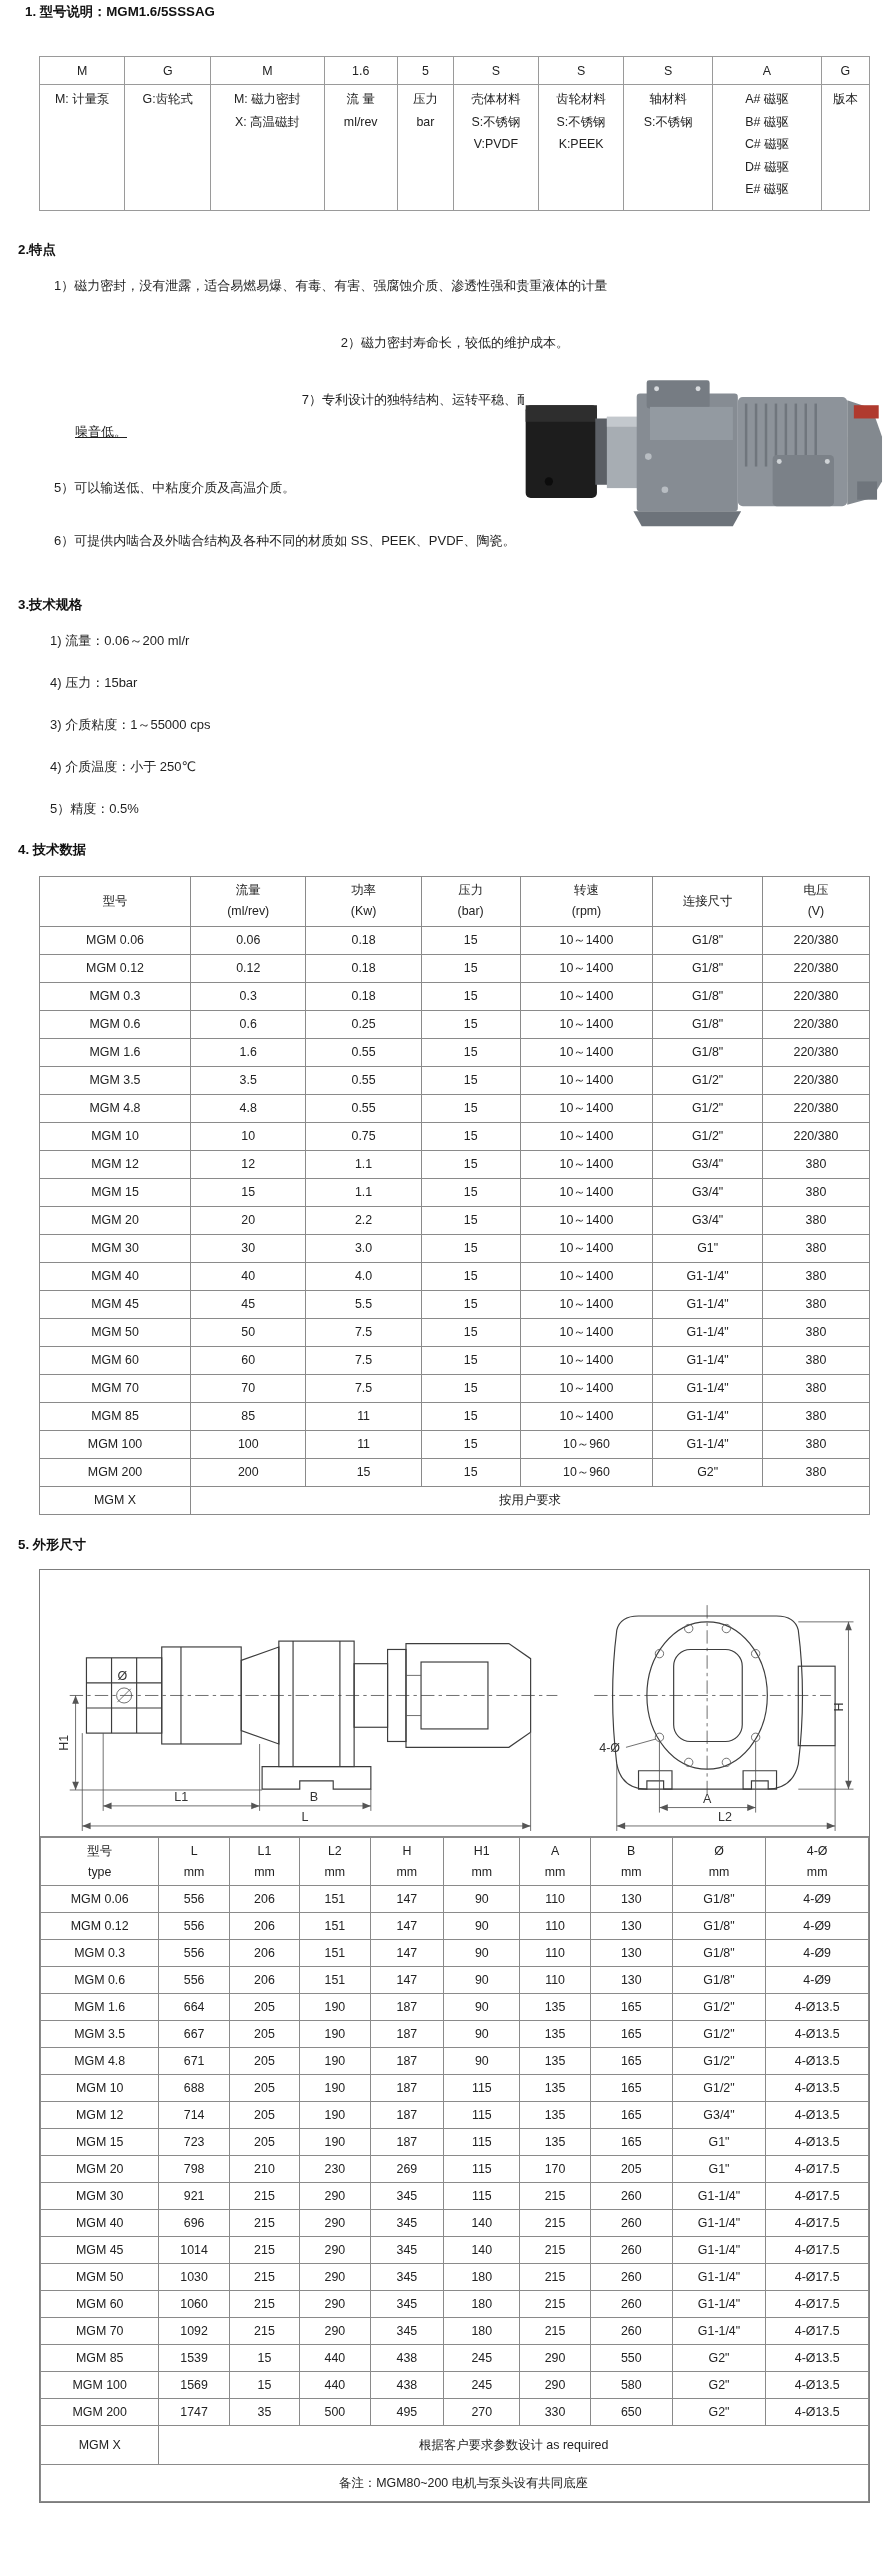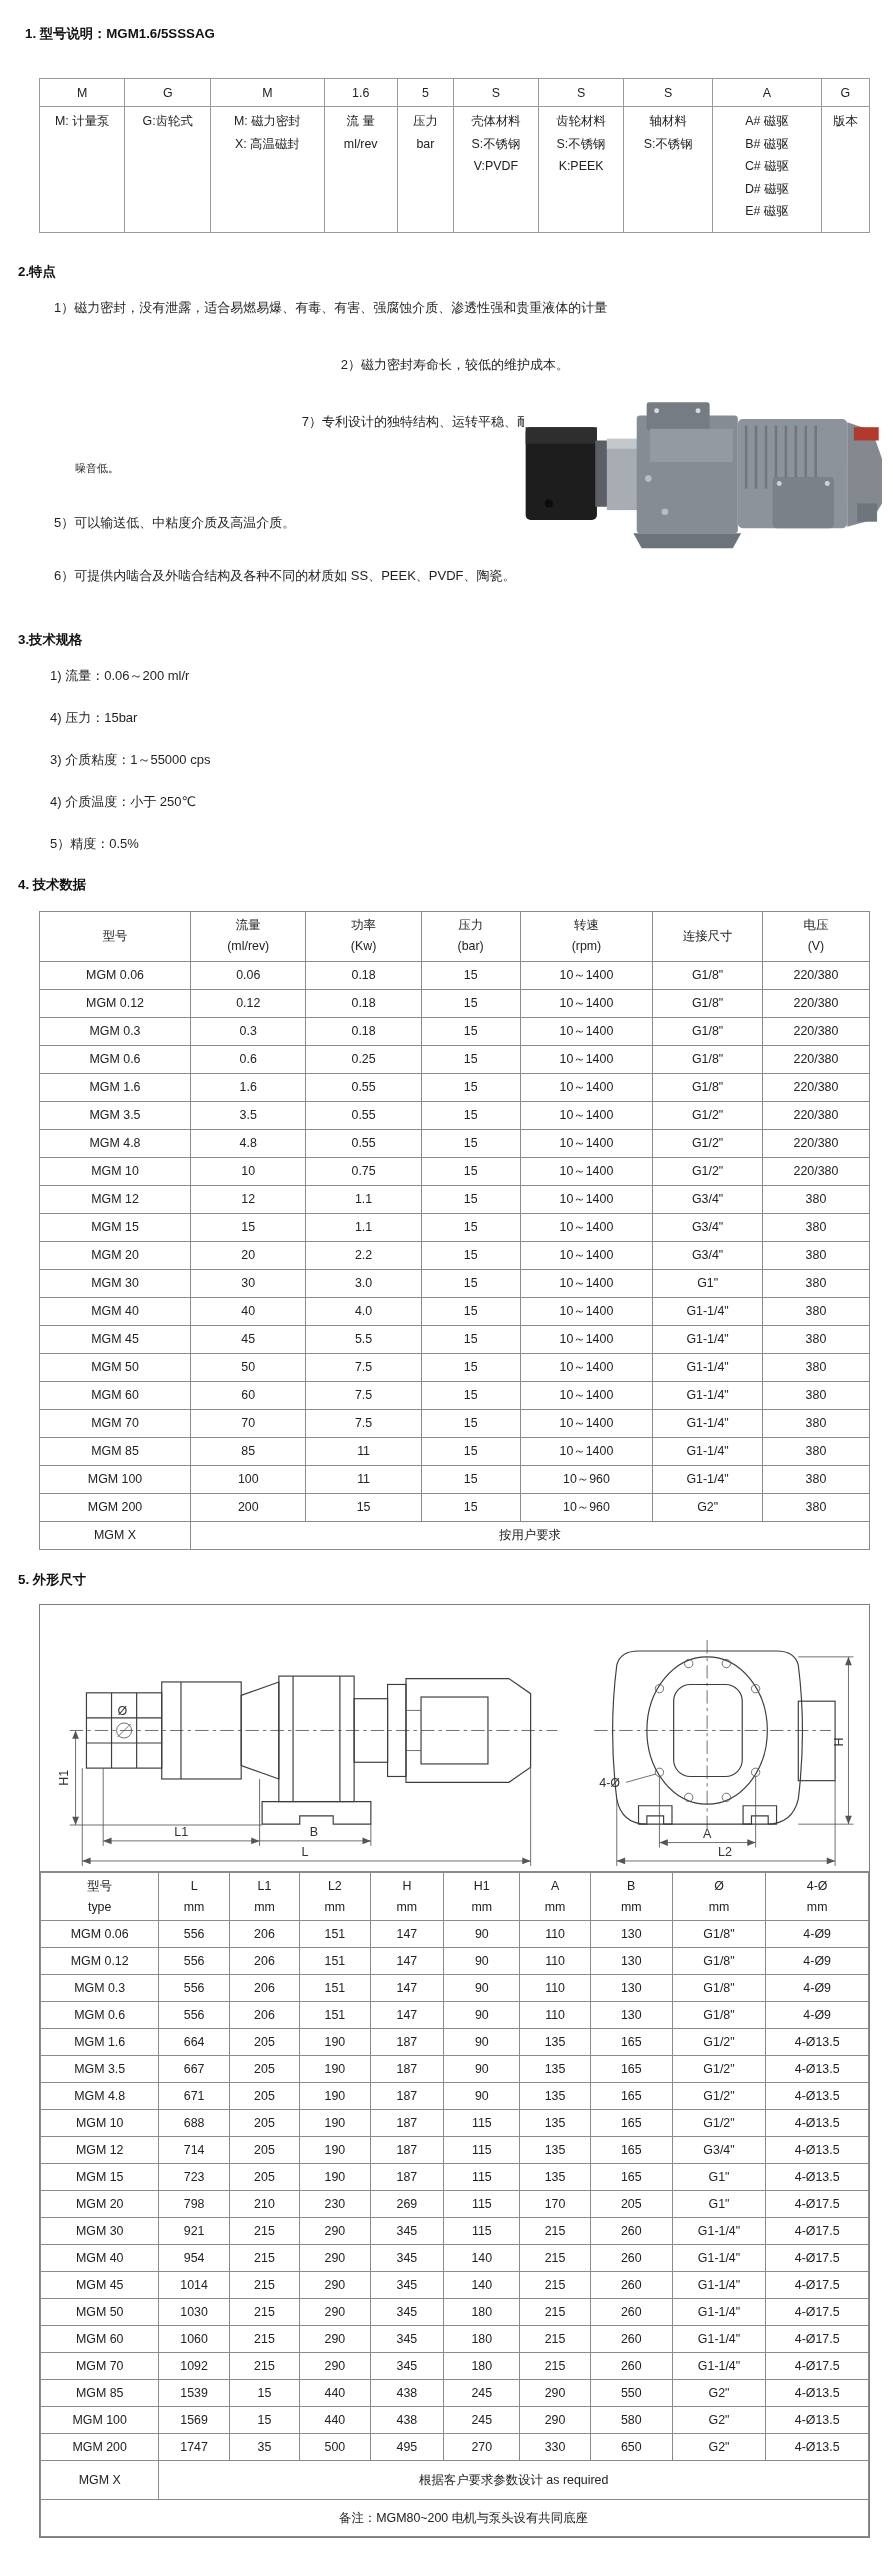--- a/index.html
+++ b/index.html
@@ -1,18 +1,18 @@
 <!DOCTYPE html>
 <html style="font-size:13.3px"><head>
 <meta charset="utf-8">
 <style>
   * { margin:0; padding:0; box-sizing:border-box; }
   html,body { background:#ffffff; }
   body { width:894px; font-family:"Liberation Sans","DejaVu Sans",sans-serif; color:#1f1f1f; }
-  .page { position:relative; width:894px; height:2576px; overflow:hidden; background:#fff; padding-top:25px; }
+  .page { position:relative; width:894px; height:2576px; overflow:hidden; background:#fff; padding-top:3px; }
 
   .doc-title { margin-left:25px; font-size:13.3px; font-weight:bold; color:#111; }
   .sec-heading { margin-left:18px; font-size:13.3px; font-weight:bold; color:#111; }
 
   table { border-collapse:collapse; table-layout:fixed; width:831px; margin-left:39px; }
   th,td { border:0.8px solid #8a8a8a; text-align:center; font-size:12.4px; color:#222; font-weight:normal; }
 
   
   .model-table { margin-top:35px; border:1.7px solid #8a8a8a; }
   .model-table th, .model-table td { border:1.7px solid #9a9a9a; }
@@ -23,21 +23,21 @@
   .model-table col:nth-child(5){width:6.8%}.model-table col:nth-child(6){width:10.2%}
   .model-table col:nth-child(7){width:10.3%}.model-table col:nth-child(8){width:10.7%}
   .model-table col:nth-child(9){width:13.1%}.model-table col:nth-child(10){width:5.8%}
 
   
   .s2-heading { margin-top:30px; }
   .features { position:relative; }
   .feat { margin-left:54px; font-size:13px; line-height:18px; width:515px; }
   .feat-1 { margin-top:18px; width:813px; }
   .feat-2,.feat-3,.feat-4 { margin-top:39px;text-align:right; }
-  .feat-cont { margin-top:30px; margin-left:75px; font-size:11px; }
+  .feat-cont { margin-top:14px; margin-left:75px; font-size:13px;text-decoration:underline; }
   .feat-5 { margin-top:38px; }
   .feat-6 { margin-top:35px; width:747px; }
   .pump-photo { position:absolute; right:6.6px; top:80px; width:363px; height:176px; }
 
   
   .s3-heading { margin-top:46px; }
   .spec { margin-left:50px; margin-top:24px; font-size:13px; line-height:18px; }
   .spec-1 { margin-top:18px; }
 
   
@@ -739,21 +739,21 @@
             <td>290</td>
             <td>345</td>
             <td>115</td>
             <td>215</td>
             <td>260</td>
             <td>G1-1/4"</td>
             <td>4-Ø17.5</td>
           </tr>
           <tr>
             <td>MGM 40</td>
-            <td>954</td>
+            <td>696</td>
             <td>215</td>
             <td>290</td>
             <td>345</td>
             <td>140</td>
             <td>215</td>
             <td>260</td>
             <td>G1-1/4"</td>
             <td>4-Ø17.5</td>
           </tr>
           <tr>

